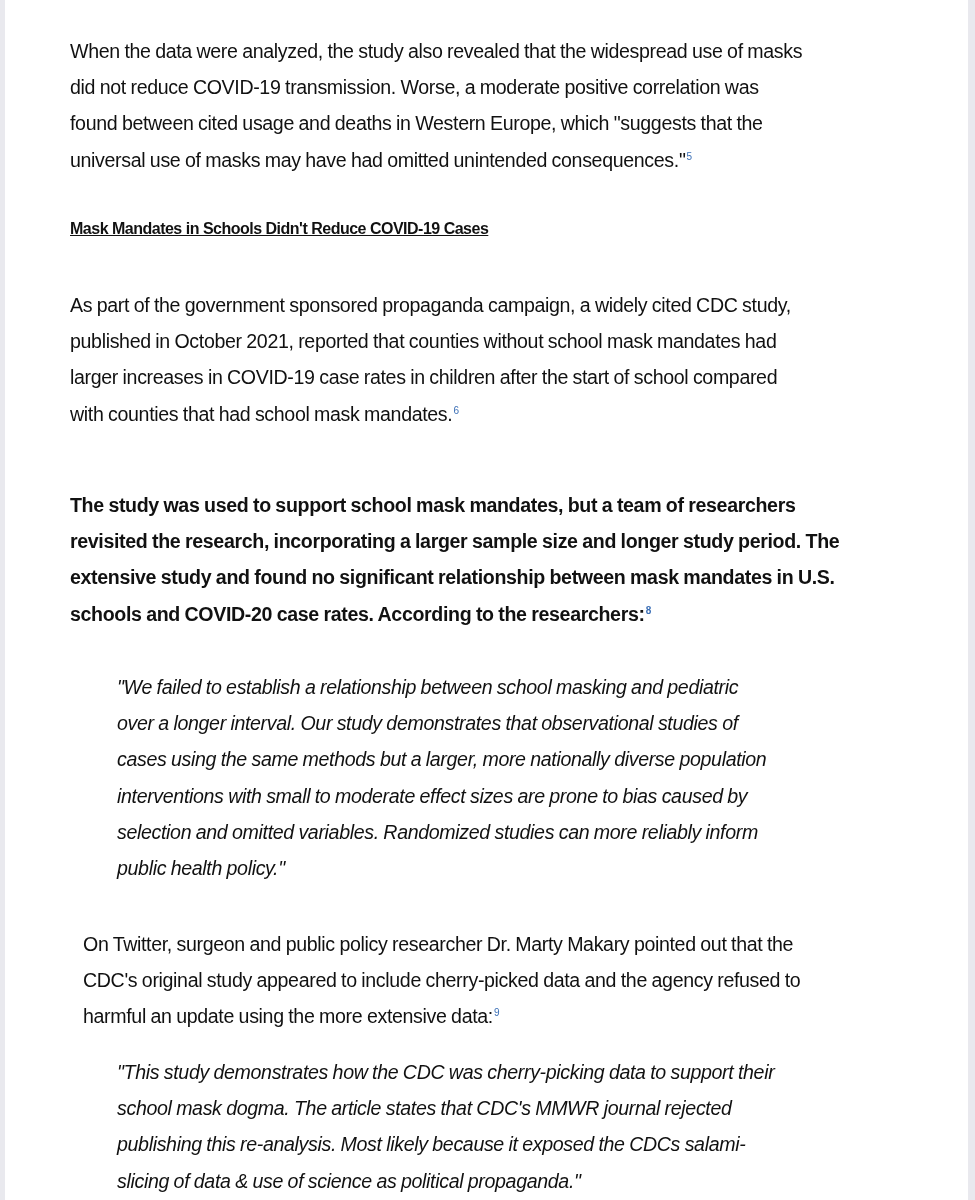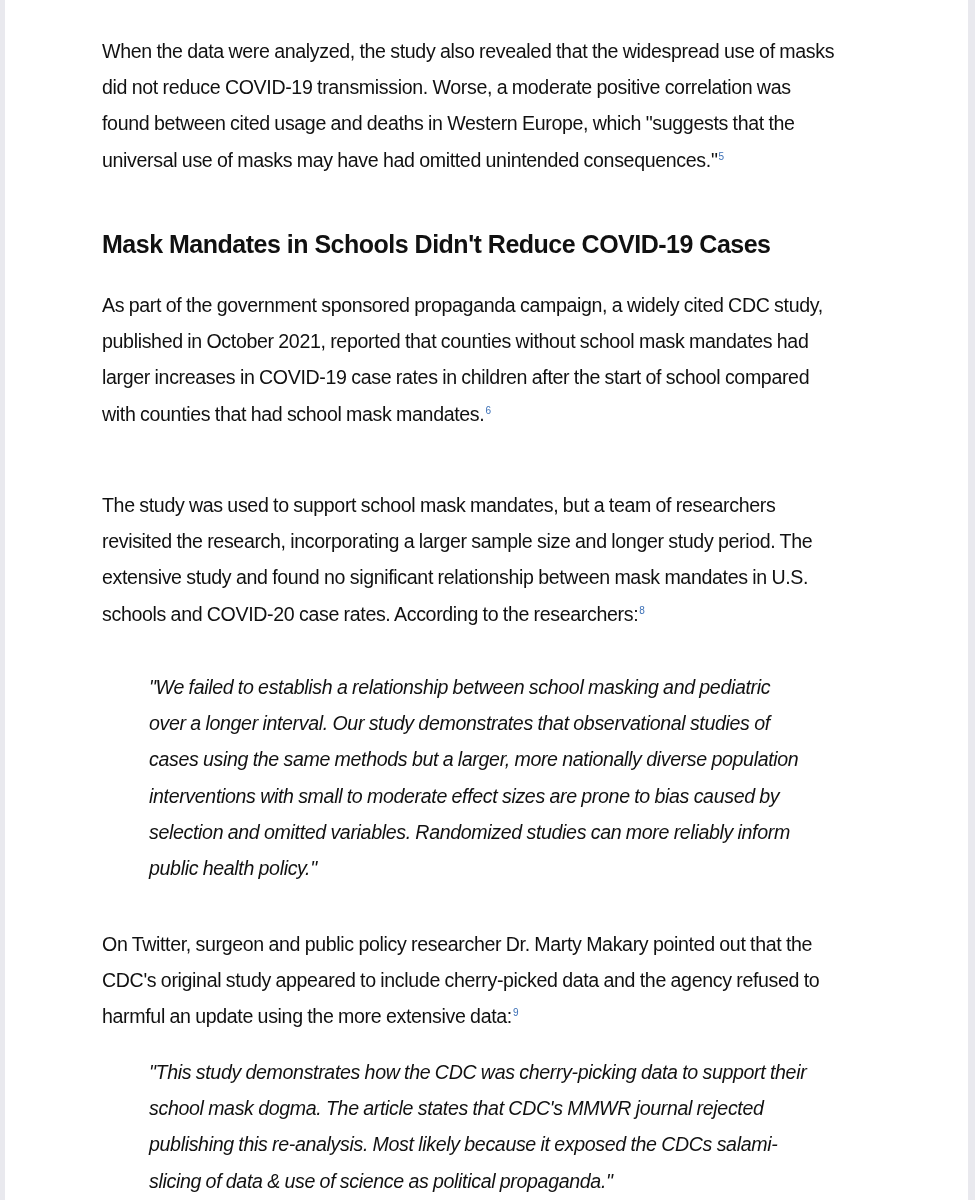--- a/index.html
+++ b/index.html
@@ -21,46 +21,46 @@
     }
     .edge-right {
       position: absolute; right: 0; top: 0; width: 7px; height: 1200px;
       background: #e9e9ee;
     }
     .article {
       position: absolute;
       left: 70px;
       top: 33px;
       width: 850px;
-      margin-left: 32px;
     }
     p {
       margin: 0;
       font-size: 19.6px;
       line-height: 36.2px;
       letter-spacing: -0.35px;
       word-spacing: -0.5px;
       transform-origin: left top;
     }
     .p1 { margin-bottom: 0; }
     h2 {
       margin: 0;
-      font-size: 25px;
+      font-size: 16px;
       font-weight: 700;
       letter-spacing: -0.5px;
       line-height: 32px;
       position: absolute;
-      top: 195px;
+      top: 180px;
       left: 0;
       white-space: nowrap;
+      text-decoration: underline;
     }
     .p2 { position: absolute; top: 254px; left: 0; width: 850px; }
-    .p3 { position: absolute; top: 454px; left: 0; width: 850px; }
+    .p3 { position: absolute; top: 454px; left: 0; width: 850px; font-weight: bold; }
     .q1 { position: absolute; top: 636px; left: 47px; width: 790px; font-style: italic; }
-    .p4 { position: absolute; top: 893px; left: 0; width: 850px; }
+    .p4 { position: absolute; top: 893px; left: 13px; width: 850px; }
     .q2 { position: absolute; top: 1021px; left: 47px; width: 790px; font-style: italic; }
     sup {
       color: #3b6fb6;
       font-size: 10px;
       vertical-align: top;
       position: relative;
       top: -3px;
       font-style: normal;
       margin-left: 1px;
     }

